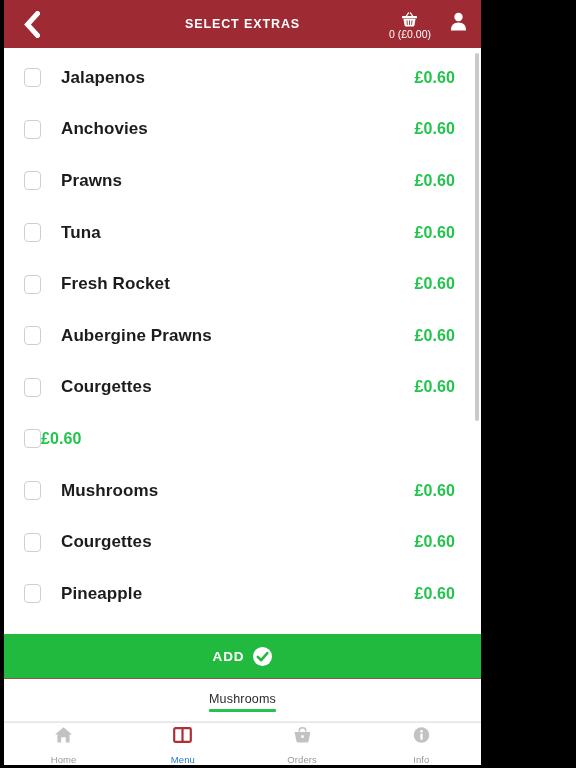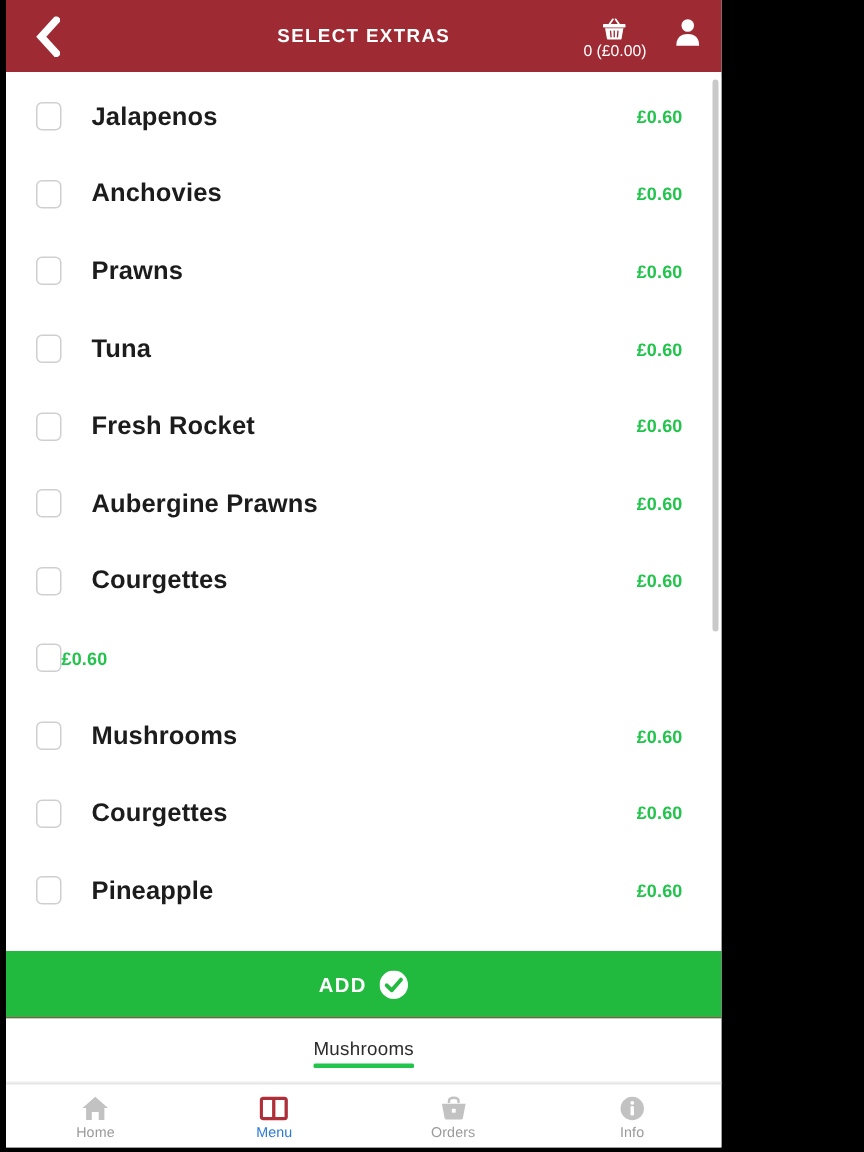--- a/index.html
+++ b/index.html
@@ -128,21 +128,21 @@
     flex: 1 1 auto;
     margin-left: 20px;
     font-size: 17px;
     font-weight: 700;
     color: #1c1c1c;
     letter-spacing: 0.1px;
   }
 
   .row-price {
     flex: 0 0 auto;
-    font-size: 12px;
+    font-size: 16px;
     font-weight: 700;
     color: #22C44C;
     letter-spacing: 0.1px;
   }
 
   .scrollbar-track {
     position: absolute;
     top: 2px;
     right: 2px;
     width: 4px;
@@ -217,21 +217,21 @@
     background: #ffffff;
     display: flex;
     align-items: stretch;
     border-top: 1px solid #e6e6e6;
   }
   .nav-item {
     flex: 1 1 0;
     display: flex;
     flex-direction: column;
     align-items: center;
-    justify-content: center;
+    justify-content: space-between;
     gap: 1px;
     cursor: pointer;
     padding-top: 2px;
   }
   .nav-icon {
     height: 19px;
     display: flex;
     align-items: center;
     justify-content: center;
   }

